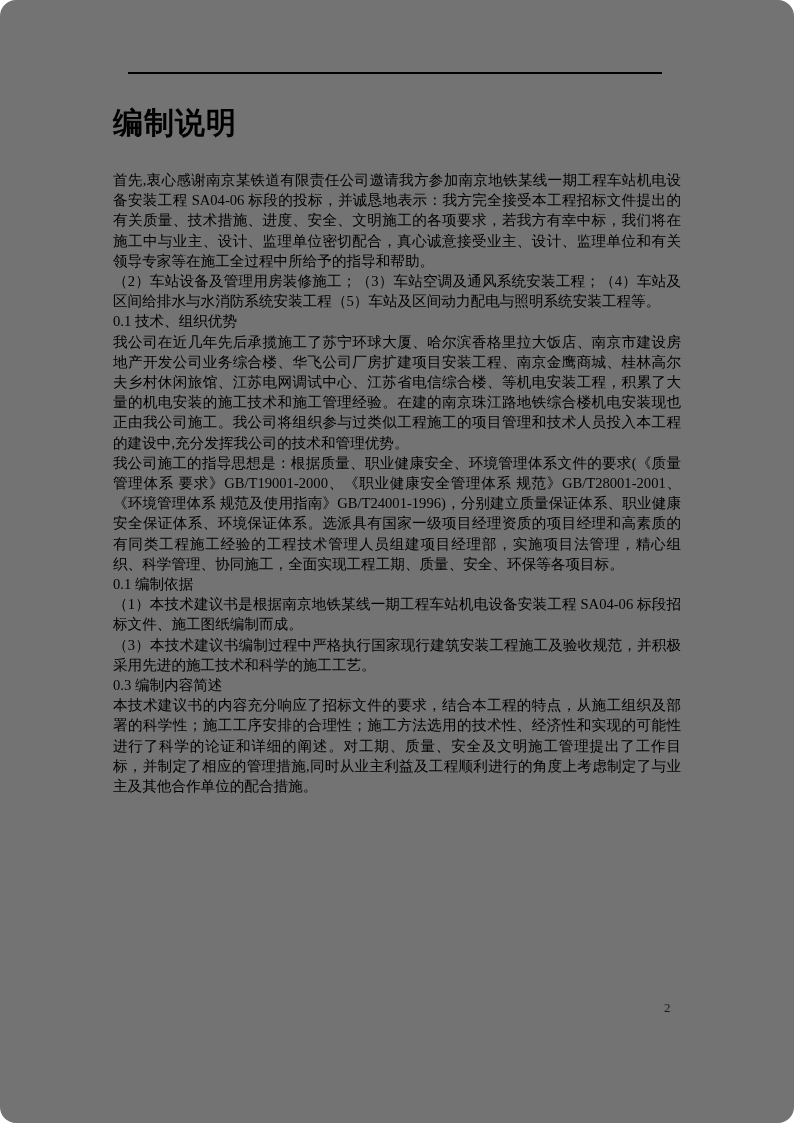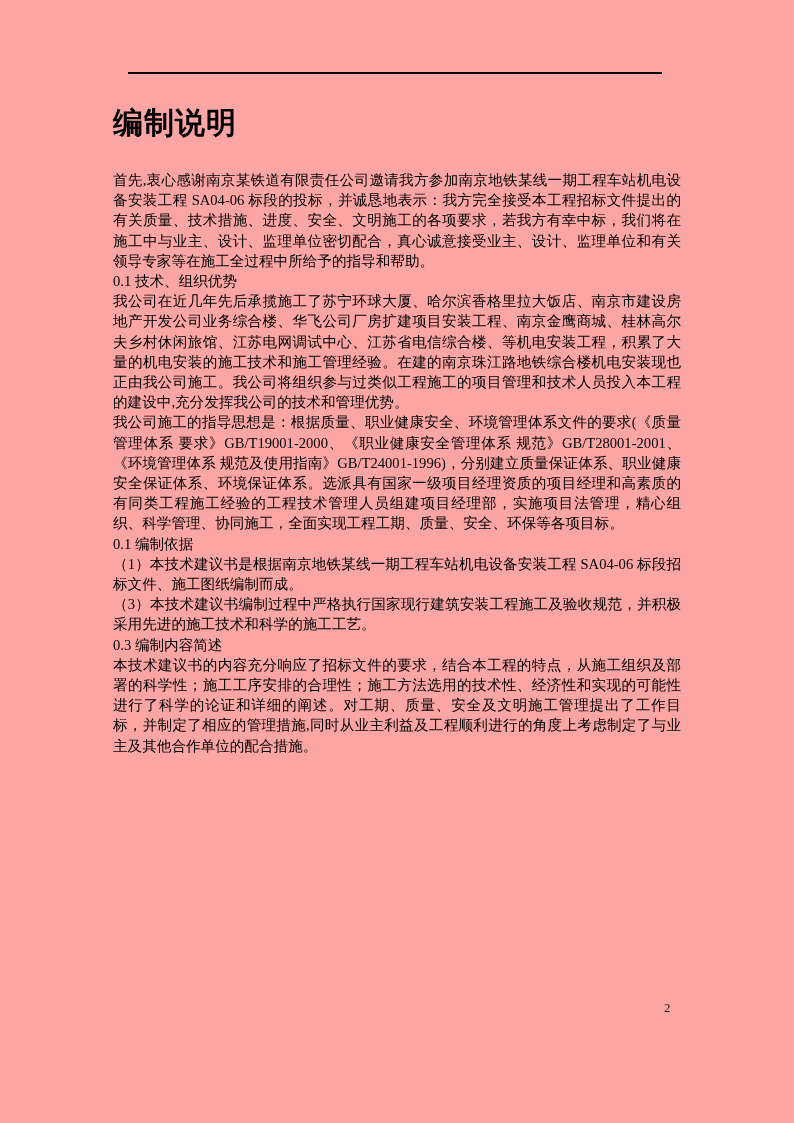--- a/index.html
+++ b/index.html
@@ -1,24 +1,25 @@
 <!DOCTYPE html>
 <html><head>
 <meta charset="utf-8">
 <style>
   * { margin: 0; padding: 0; box-sizing: border-box; }
   html, body { background: #ffffff; }
   .page {
     position: relative;
     width: 794px;
     height: 1123px;
-    background: #fca5a5;
+    background: #737373;
     overflow: hidden;
     font-family: "Liberation Serif", "DejaVu Serif", serif;
     color: #000000;
+    border-radius: 16px;
   }
   .header-rule {
     position: absolute;
     left: 128px;
     top: 72px;
     width: 534px;
     border-top: 2px solid #000000;
   }
   .doc-title {
     position: absolute;
@@ -57,20 +58,21 @@
 <body>
 
 <div class="page">
 
   <div class="header-rule"></div>
 
   <h1 class="doc-title">编制说明</h1>
 
   <div class="body-text">
     <p>首先,衷心感谢南京某铁道有限责任公司邀请我方参加南京地铁某线一期工程车站机电设备安装工程 SA04-06 标段的投标，并诚恳地表示：我方完全接受本工程招标文件提出的有关质量、技术措施、进度、安全、文明施工的各项要求，若我方有幸中标，我们将在施工中与业主、设计、监理单位密切配合，真心诚意接受业主、设计、监理单位和有关领导专家等在施工全过程中所给予的指导和帮助。</p>
+    <p>（2）车站设备及管理用房装修施工；（3）车站空调及通风系统安装工程；（4）车站及区间给排水与水消防系统安装工程（5）车站及区间动力配电与照明系统安装工程等。</p>
     <p>0.1 技术、组织优势</p>
     <p>我公司在近几年先后承揽施工了苏宁环球大厦、哈尔滨香格里拉大饭店、南京市建设房地产开发公司业务综合楼、华飞公司厂房扩建项目安装工程、南京金鹰商城、桂林高尔夫乡村休闲旅馆、江苏电网调试中心、江苏省电信综合楼、等机电安装工程，积累了大量的机电安装的施工技术和施工管理经验。在建的南京珠江路地铁综合楼机电安装现也正由我公司施工。我公司将组织参与过类似工程施工的项目管理和技术人员投入本工程的建设中,充分发挥我公司的技术和管理优势。</p>
     <p>我公司施工的指导思想是：根据质量、职业健康安全、环境管理体系文件的要求(《质量管理体系 要求》GB/T19001-2000、《职业健康安全管理体系 规范》GB/T28001-2001、《环境管理体系 规范及使用指南》GB/T24001-1996)，分别建立质量保证体系、职业健康安全保证体系、环境保证体系。选派具有国家一级项目经理资质的项目经理和高素质的有同类工程施工经验的工程技术管理人员组建项目经理部，实施项目法管理，精心组织、科学管理、协同施工，全面实现工程工期、质量、安全、环保等各项目标。</p>
     <p>0.1 编制依据</p>
     <p>（1）本技术建议书是根据南京地铁某线一期工程车站机电设备安装工程 SA04-06 标段招标文件、施工图纸编制而成。</p>
     <p>（3）本技术建议书编制过程中严格执行国家现行建筑安装工程施工及验收规范，并积极采用先进的施工技术和科学的施工工艺。</p>
     <p>0.3 编制内容简述</p>
     <p>本技术建议书的内容充分响应了招标文件的要求，结合本工程的特点，从施工组织及部署的科学性；施工工序安排的合理性；施工方法选用的技术性、经济性和实现的可能性进行了科学的论证和详细的阐述。对工期、质量、安全及文明施工管理提出了工作目标，并制定了相应的管理措施,同时从业主利益及工程顺利进行的角度上考虑制定了与业主及其他合作单位的配合措施。</p>
   </div>
 

